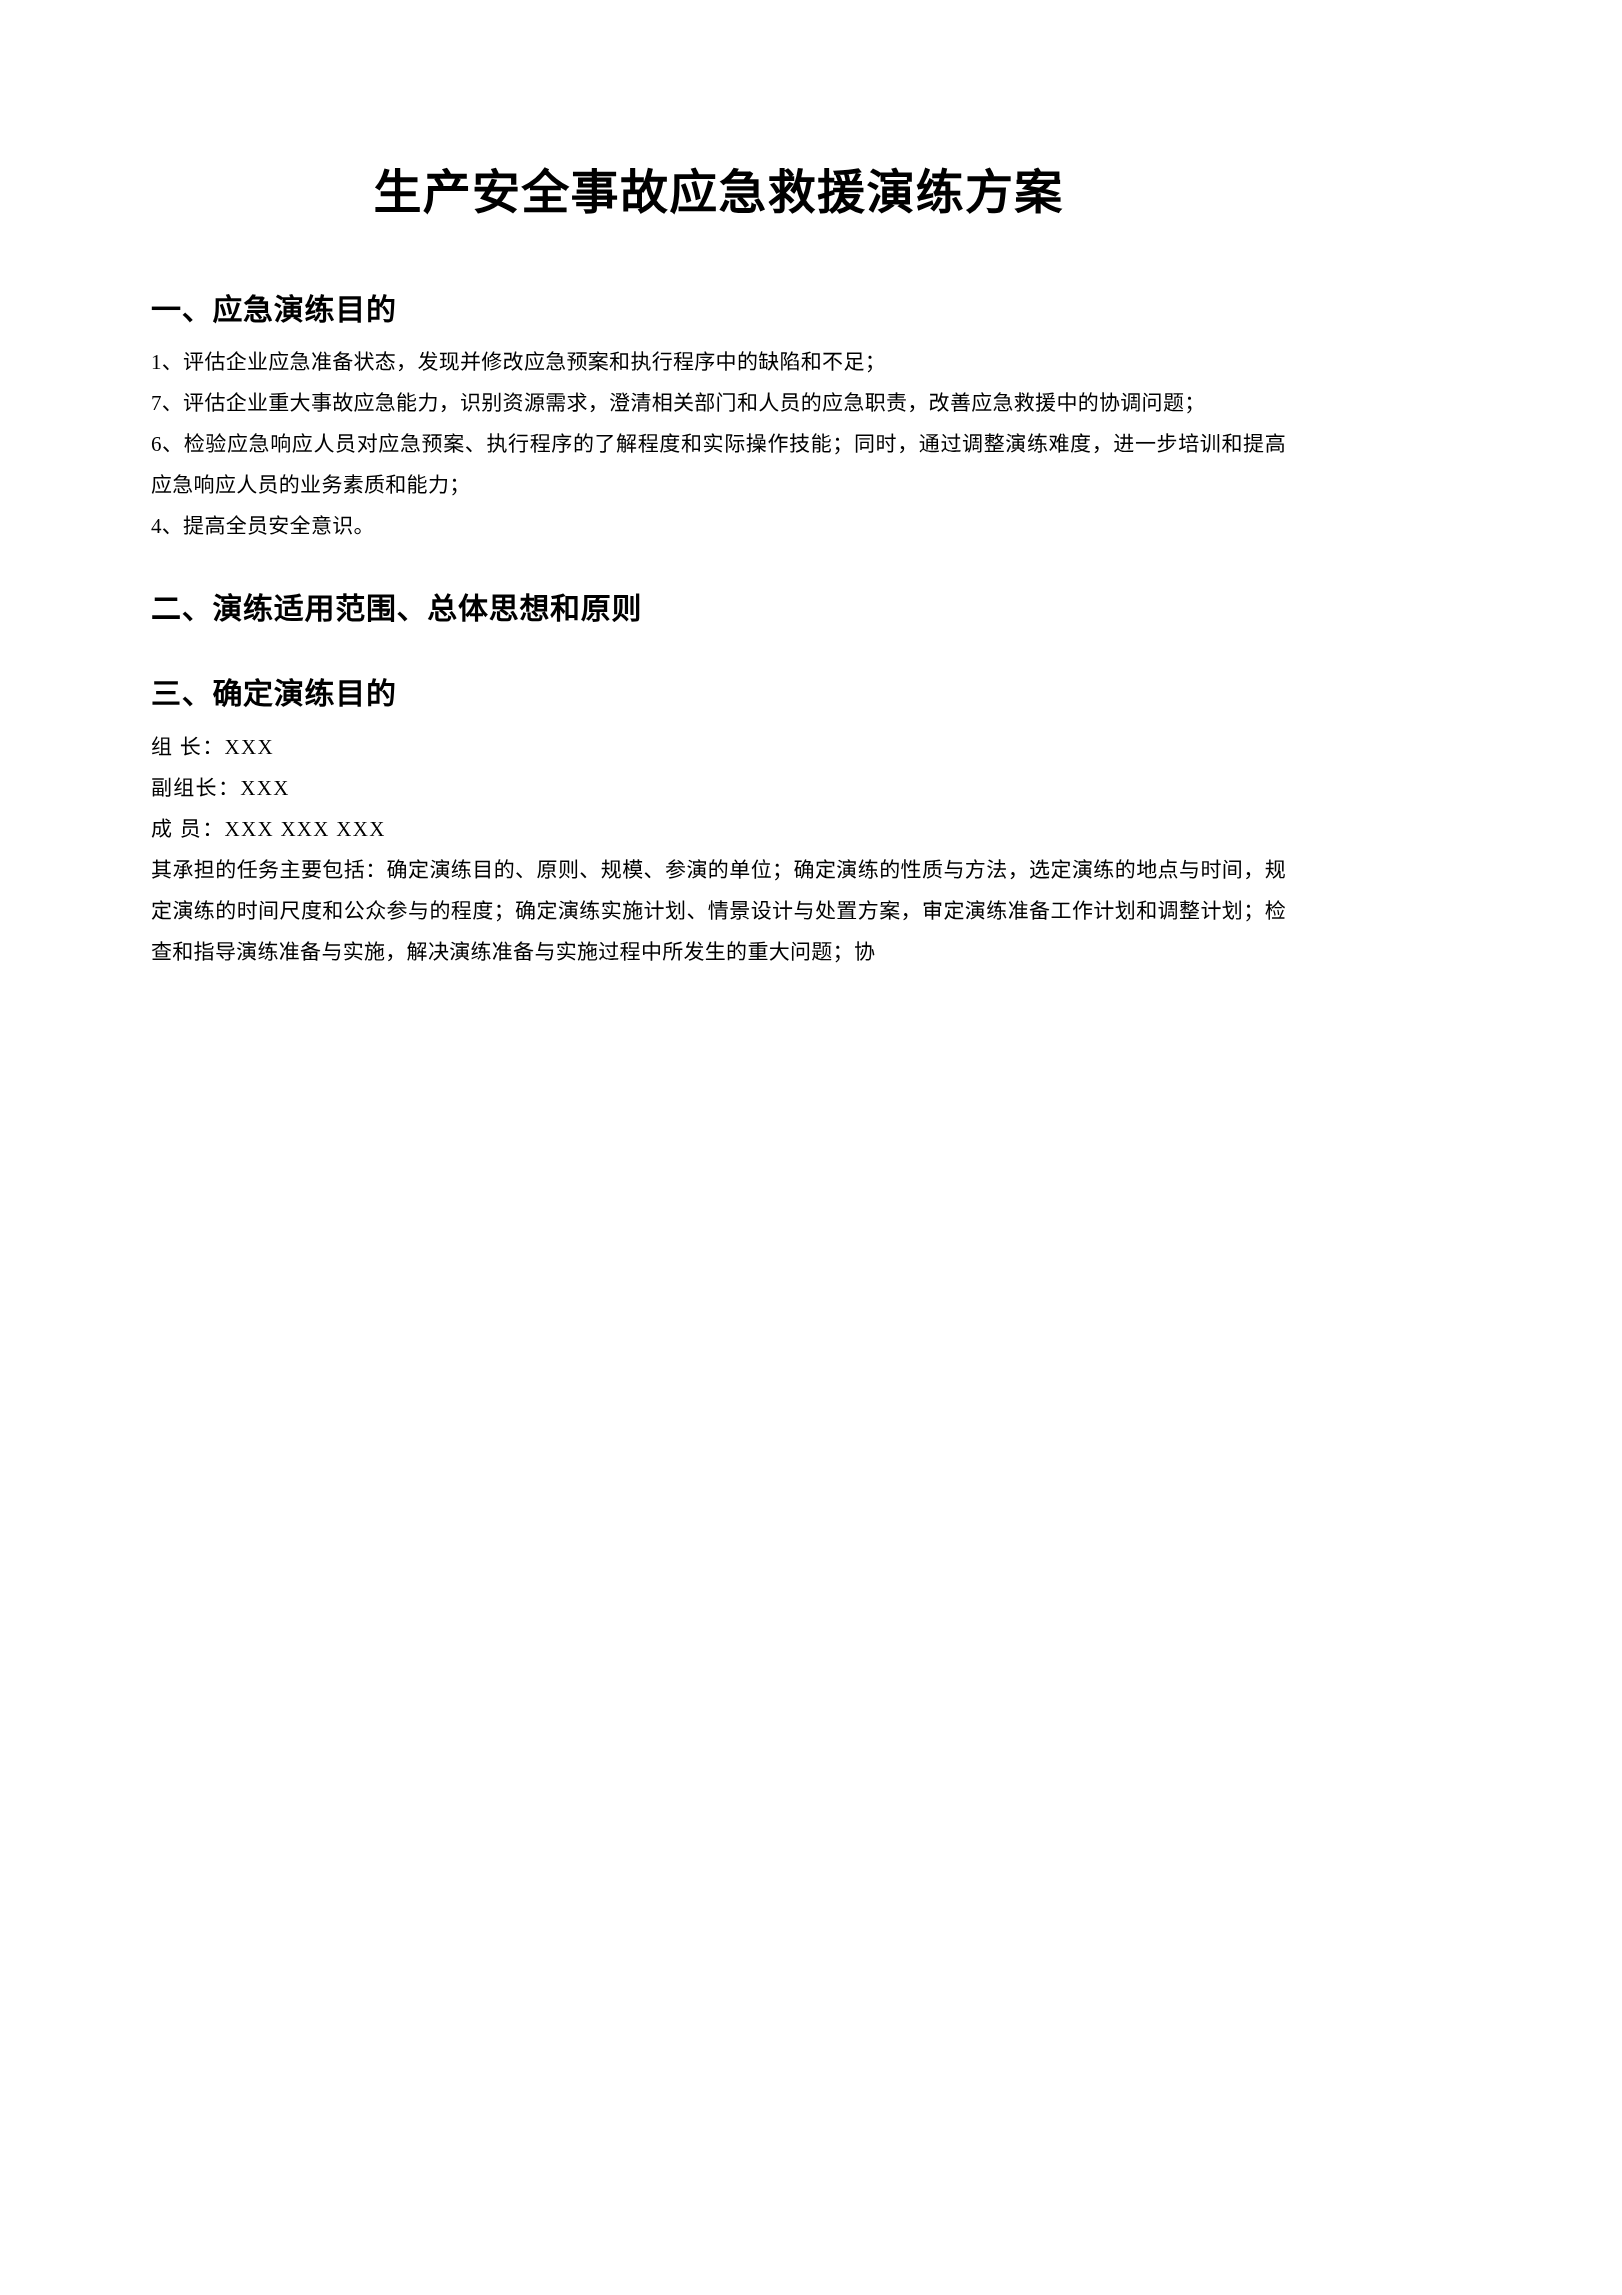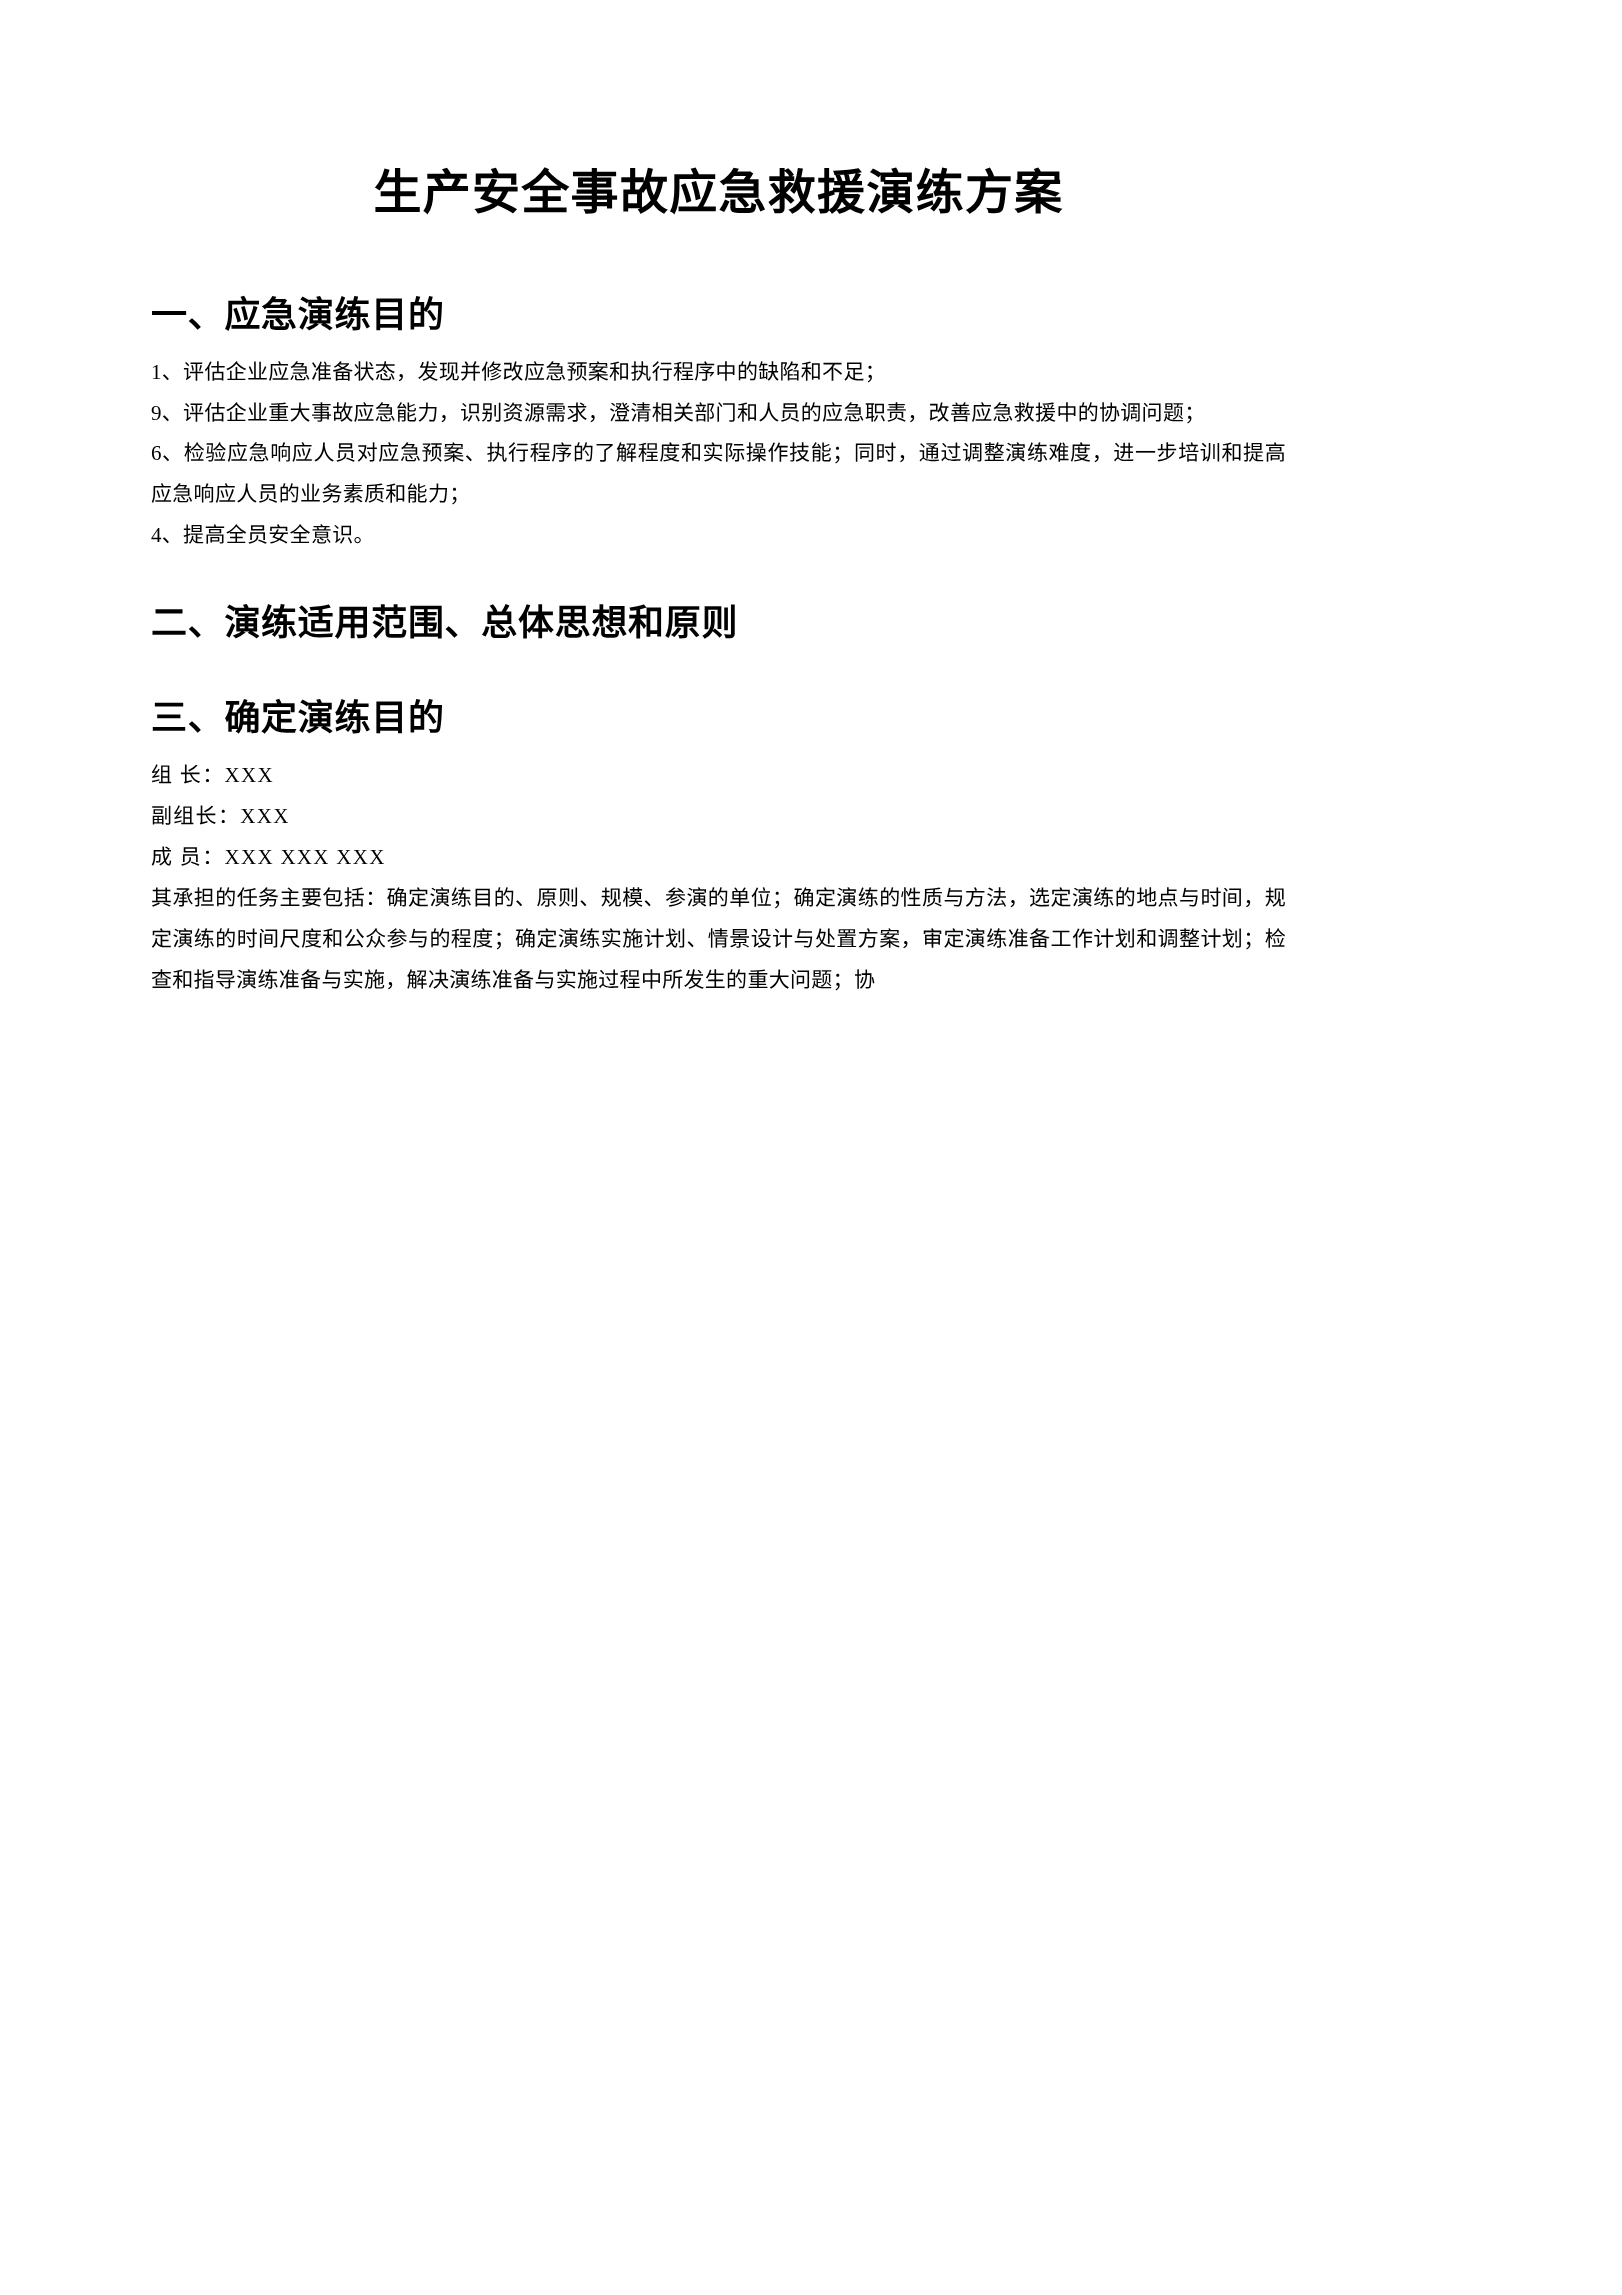--- a/index.html
+++ b/index.html
@@ -27,21 +27,21 @@
     font-weight: bold;
     font-size: 48px;
     letter-spacing: 1.3px;
     text-align: center;
     margin: 46px 0 0 0;
     line-height: 1.2;
   }
   .section-heading {
     font-family: "DejaVu Sans", "Liberation Sans", sans-serif;
     font-weight: bold;
-    font-size: 36px;
+    font-size: 30px;
     line-height: 1.55;
     margin: 39px 0 9.2px 0;
     letter-spacing: 0.7px;
   }
   .section-heading.first {
     margin-top: 65px;
   }
   .para {
     font-size: 21px;
     line-height: 1.95;
@@ -61,21 +61,21 @@
 </head>
 <body>
 
 <div class="page">
 
   <h1 class="doc-title">生产安全事故应急救援演练方案</h1>
 
   <div class="block">
     <div class="section-heading first">一、应急演练目的</div>
     <p class="para">1、评估企业应急准备状态，发现并修改应急预案和执行程序中的缺陷和不足；</p>
-    <p class="para">9、评估企业重大事故应急能力，识别资源需求，澄清相关部门和人员的应急职责，改善应急救援中的协调问题；</p>
+    <p class="para">7、评估企业重大事故应急能力，识别资源需求，澄清相关部门和人员的应急职责，改善应急救援中的协调问题；</p>
     <p class="para">6、检验应急响应人员对应急预案、执行程序的了解程度和实际操作技能；同时，通过调整演练难度，进一步培训和提高应急响应人员的业务素质和能力；</p>
     <p class="para">4、提高全员安全意识。</p>
   </div>
 
   <div class="block">
     <div class="section-heading">二、演练适用范围、总体思想和原则</div>
   </div>
 
   <div class="block">
     <div class="section-heading">三、确定演练目的</div>

